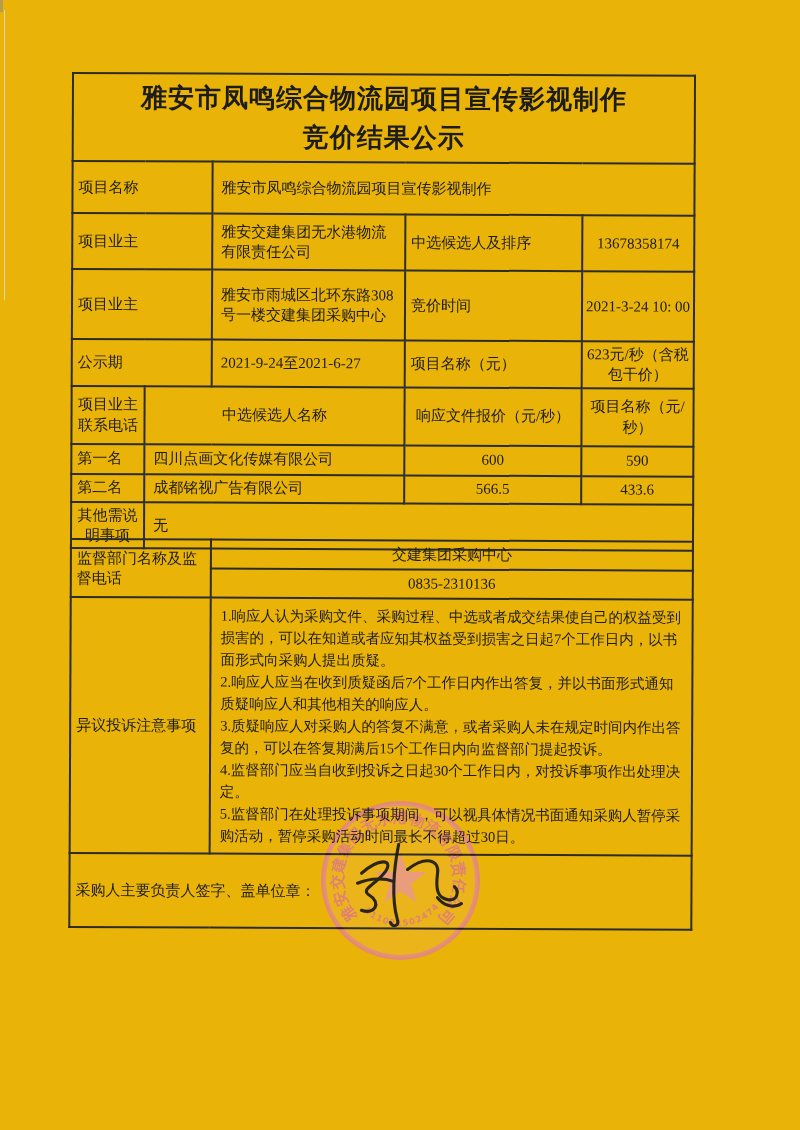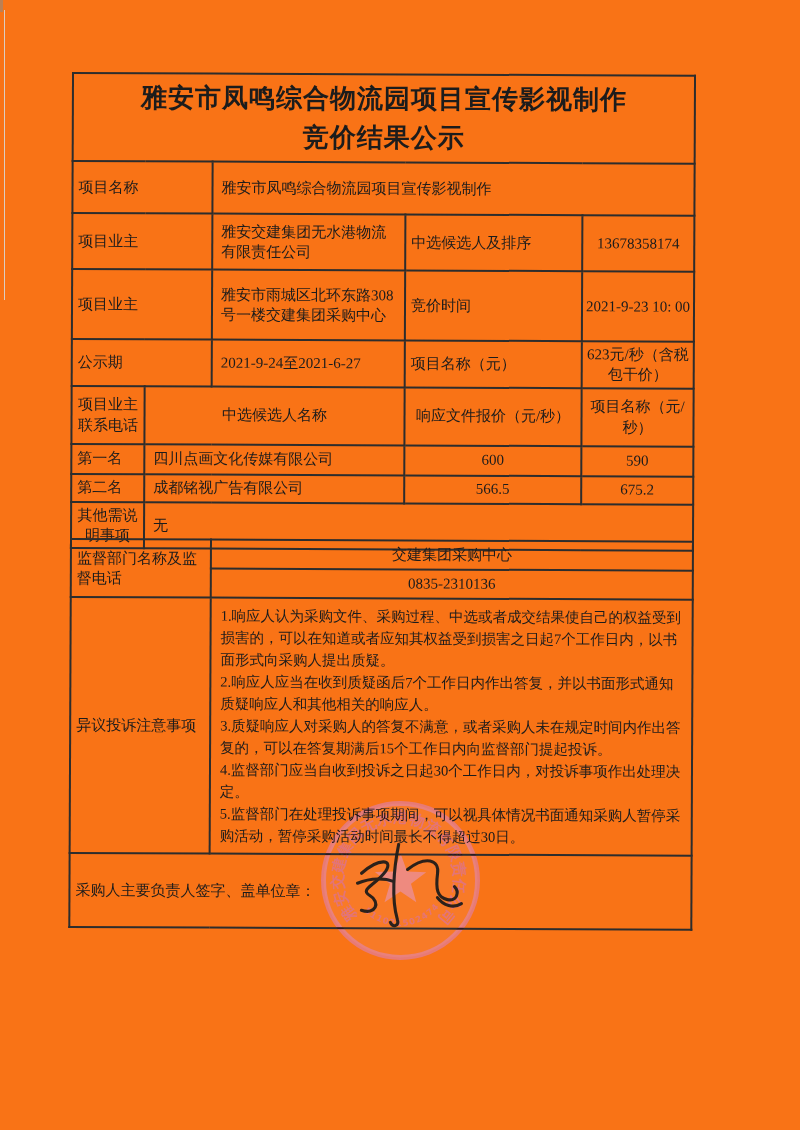--- a/index.html
+++ b/index.html
@@ -1,16 +1,16 @@
 <!DOCTYPE html>
 <html><head>
 <meta charset="utf-8">
 <style>
   html,body{margin:0;padding:0;background:#ffffff;}
-  .page{position:relative;width:800px;height:1130px;background:#f97316;overflow:hidden;
+  .page{position:relative;width:800px;height:1130px;background:#eab308;overflow:hidden;
         font-family:"Liberation Serif","DejaVu Serif",serif;color:#1c1c1c;}
   .skew{position:absolute;left:0;top:0;width:800px;height:1130px;
         transform:rotate(0.25deg);transform-origin:80px 80px;}
   .scan-edge{position:absolute;left:4px;top:10px;width:1px;height:290px;background:#d7d7d5;opacity:.9;}
   .scan-speck{position:absolute;left:0;top:0;width:3px;height:12px;background:#8a8a88;opacity:.55;}
   table{border-collapse:collapse;table-layout:fixed;position:absolute;left:72px;background:transparent;}
   td{border:2px solid #2d2d2d;font-size:15px;line-height:1.35;padding:2px 6px;
      vertical-align:middle;word-break:break-all;}
   .t1{top:72px;width:622px;}
   .t2{top:538px;width:622px;}
@@ -57,21 +57,21 @@
       <tr style="height:56px">
         <td class="lab" colspan="2">项目业主</td>
         <td class="val">雅安交建集团无水港物流有限责任公司</td>
         <td class="lab">中选候选人及排序</td>
         <td class="cen">13678358174</td>
       </tr>
       <tr style="height:70px">
         <td class="lab" colspan="2">项目业主</td>
         <td class="val">雅安市雨城区北环东路308号一楼交建集团采购中心</td>
         <td class="lab">竞价时间</td>
-        <td class="cen">2021-9-23 10: 00</td>
+        <td class="cen">2021-3-24 10: 00</td>
       </tr>
       <tr style="height:38px">
         <td class="lab" colspan="2">公示期</td>
         <td class="val">2021-9-24至2021-6-27</td>
         <td class="lab">项目名称（元）</td>
         <td class="cen">623元/秒（含税包干价）</td>
       </tr>
       <tr style="height:58px">
         <td class="cen">项目业主联系电话</td>
         <td class="cen" colspan="2">中选候选人名称</td>
@@ -81,21 +81,21 @@
       <tr style="height:30px">
         <td class="lab">第一名</td>
         <td class="val" colspan="2">四川点画文化传媒有限公司</td>
         <td class="cen">600</td>
         <td class="cen">590</td>
       </tr>
       <tr style="height:28px">
         <td class="lab">第二名</td>
         <td class="val" colspan="2">成都铭视广告有限公司</td>
         <td class="cen">566.5</td>
-        <td class="cen">675.2</td>
+        <td class="cen">433.6</td>
       </tr>
       <tr style="height:44px">
         <td class="cen">其他需说明事项</td>
         <td class="val" colspan="4">无</td>
       </tr>
     </tbody>
       </table>
 
     <table class="t2">
       <colgroup>

